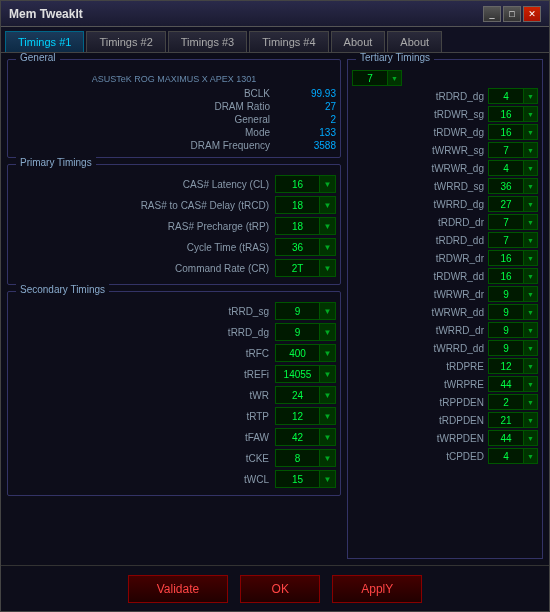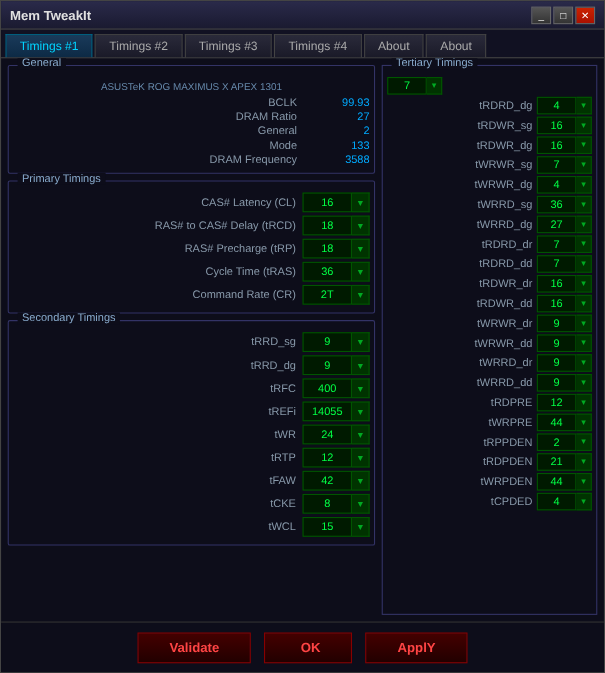--- a/index.html
+++ b/index.html
@@ -233,24 +233,24 @@
       background: #0d0d1a;
       border-top: 1px solid #333;
       height: 46px;
     }
     .footer-btn {
       padding: 6px 28px;
       background: linear-gradient(to bottom, #440000, #220000);
       border: 1px solid #880000;
       color: #ff4444;
       font-size: 12px;
-      font-weight: bold;
+      font-weight: normal;
       cursor: pointer;
       min-width: 80px;
-      text-align: right;
+      text-align: center;
     }
     .primary-section { padding-top: 10px; }
     .secondary-section { padding-top: 10px; }
   </style>
 </head>
 <body>
 
 <div class="window">
 
   <div class="title-bar">

